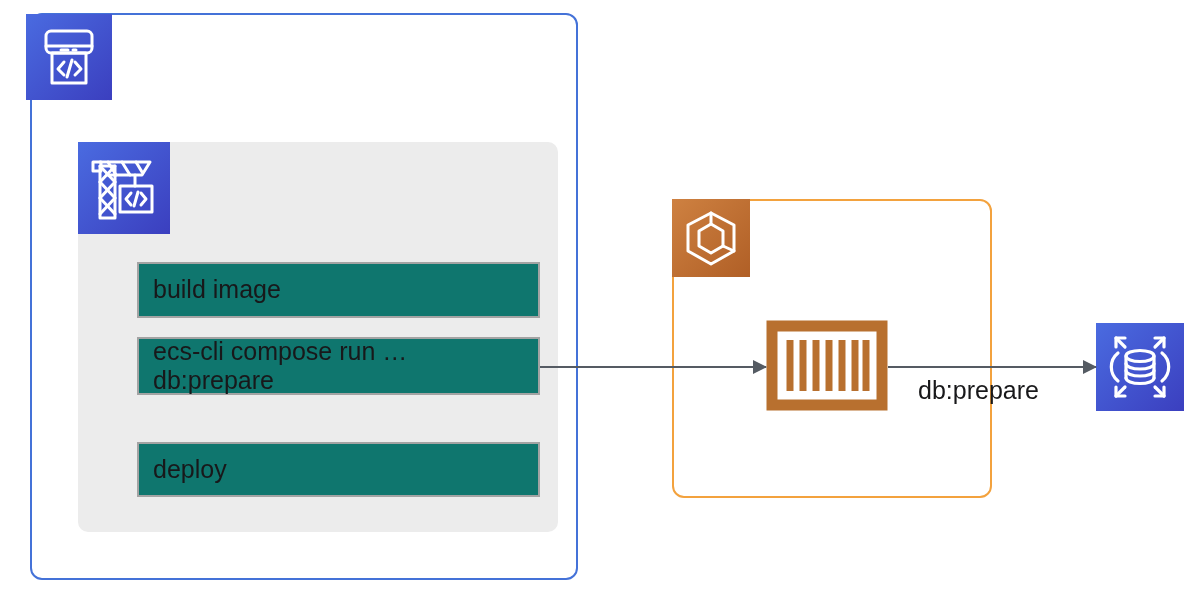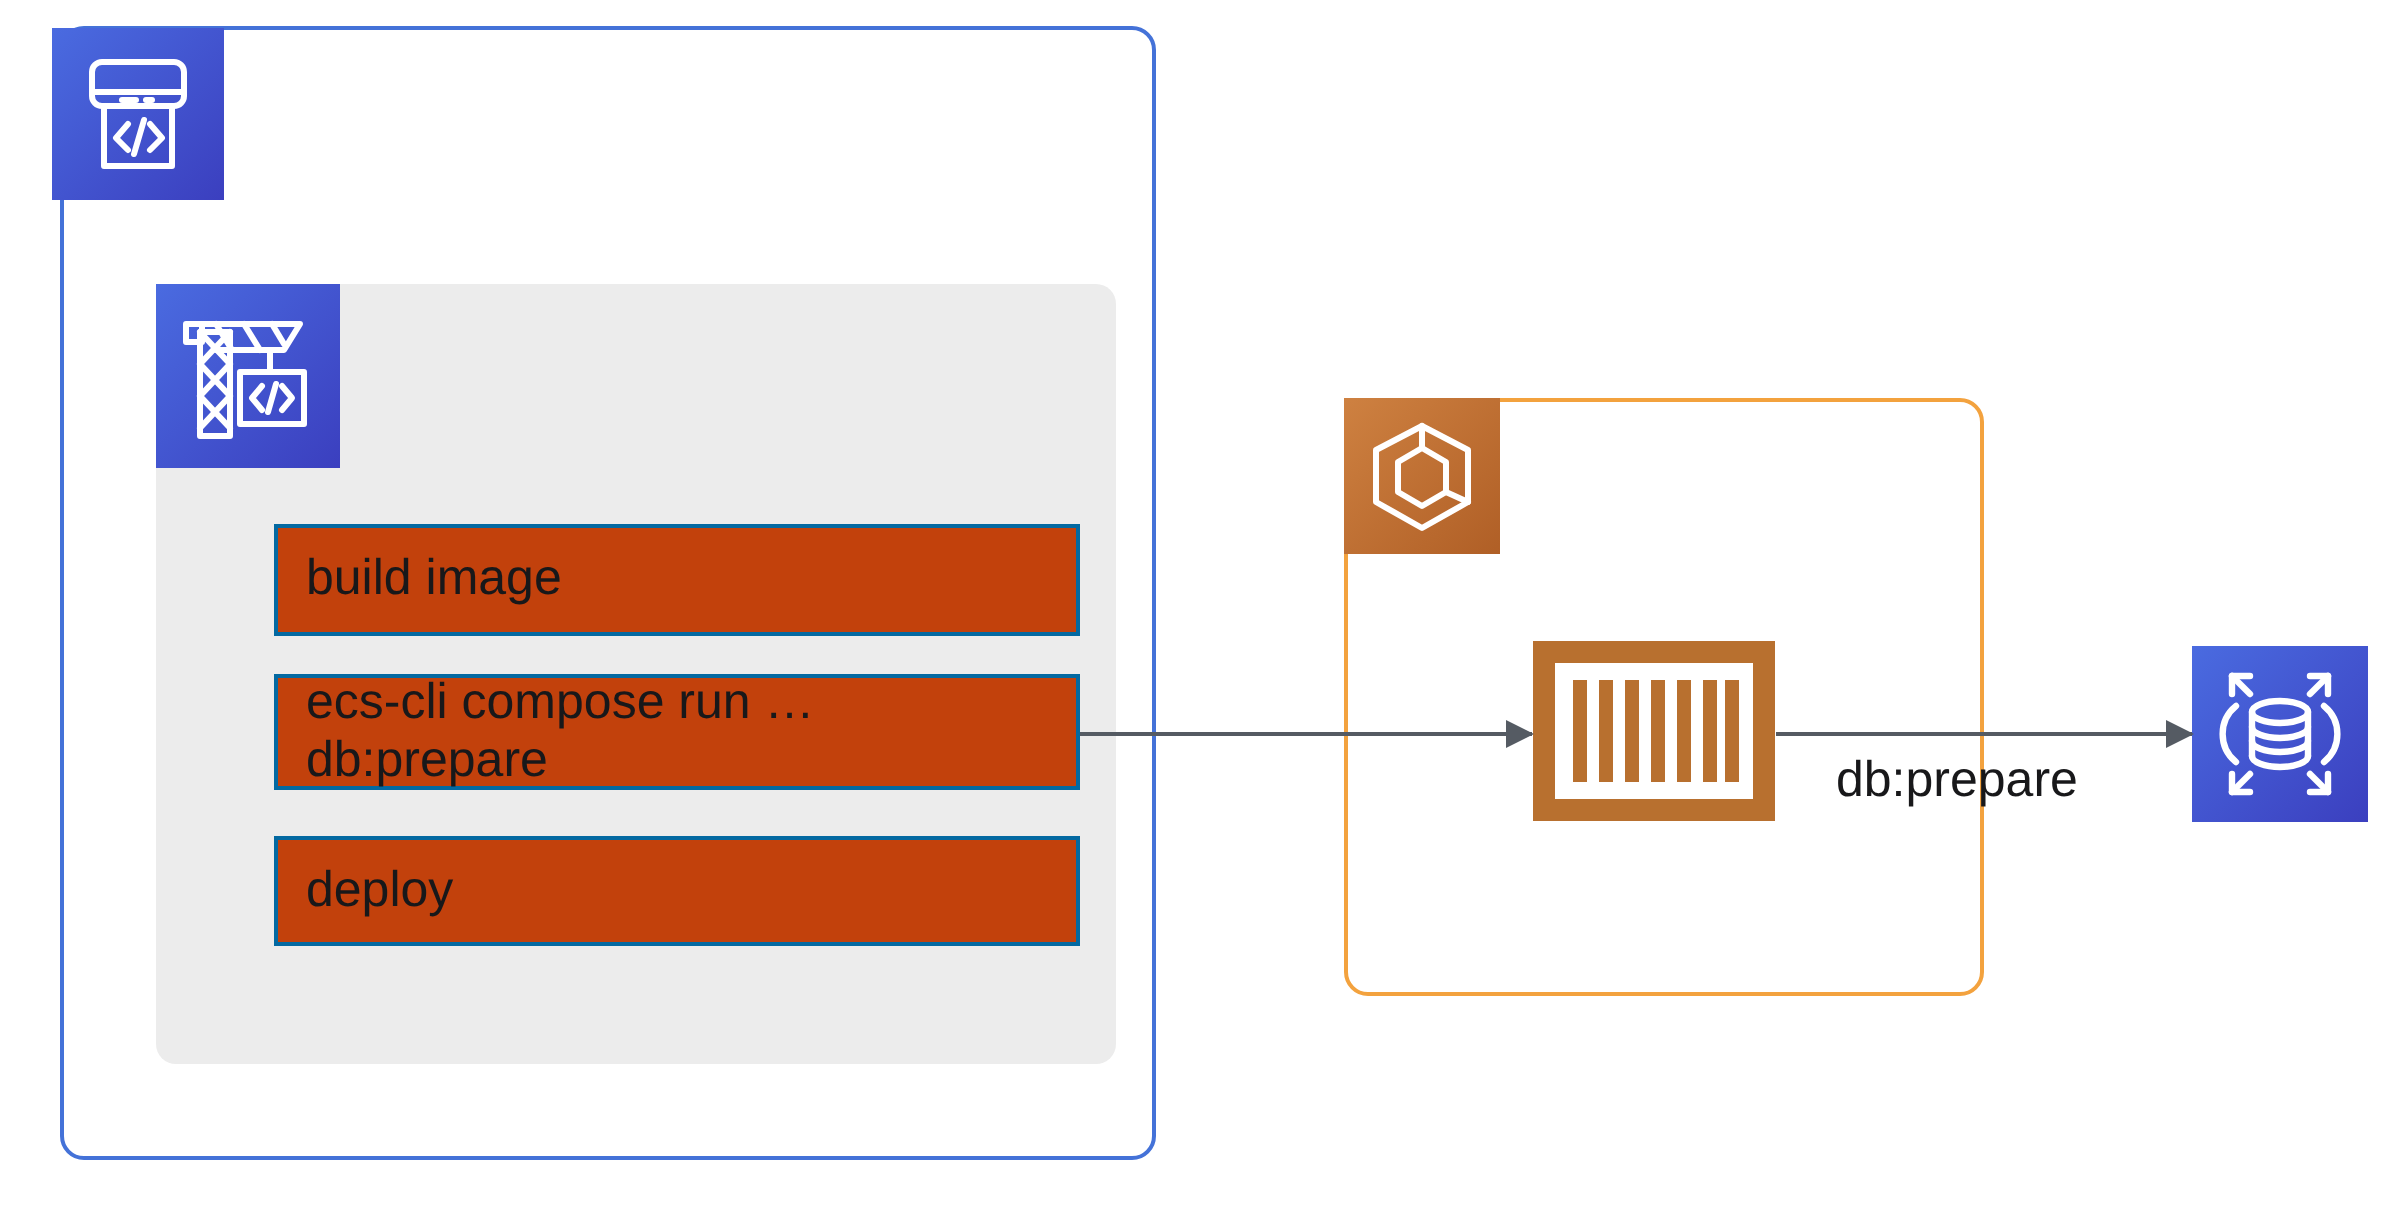--- a/index.html
+++ b/index.html
@@ -74,36 +74,36 @@
   .icon-ecs      { left: 672px; top: 199px; width: 78px;  height: 78px; }
   .icon-database { left: 1096px;top: 323px; width: 88px;  height: 88px; }
 
   .icon-tile svg { display: block; width: 100%; height: 100%; }
 
   
   .step-box {
     position: absolute;
     left: 137px;
     width: 403px;
-    background: #c2410c;
-    border: 2px solid #0369a1;
+    background: #0f766e;
+    border: 2px solid #a3a3a3;
     box-sizing: border-box;
     display: flex;
     align-items: center;
     padding: 0 14px;
   }
   .step-box .step-label {
     font-size: 25px;
     color: #18181a;
     line-height: 1.18;
     white-space: pre-line;
   }
   .step-1 { top: 262px; height: 56px; }
   .step-2 { top: 337px; height: 58px; align-items: center; }
-  .step-3 { top: 418px; height: 55px; }
+  .step-3 { top: 442px; height: 55px; }
 
   
   .container-glyph {
     position: absolute;
     left: 766px;
     top: 320px;
     width: 122px;
     height: 91px;
   }
   .container-glyph svg { display: block; width: 100%; height: 100%; }

